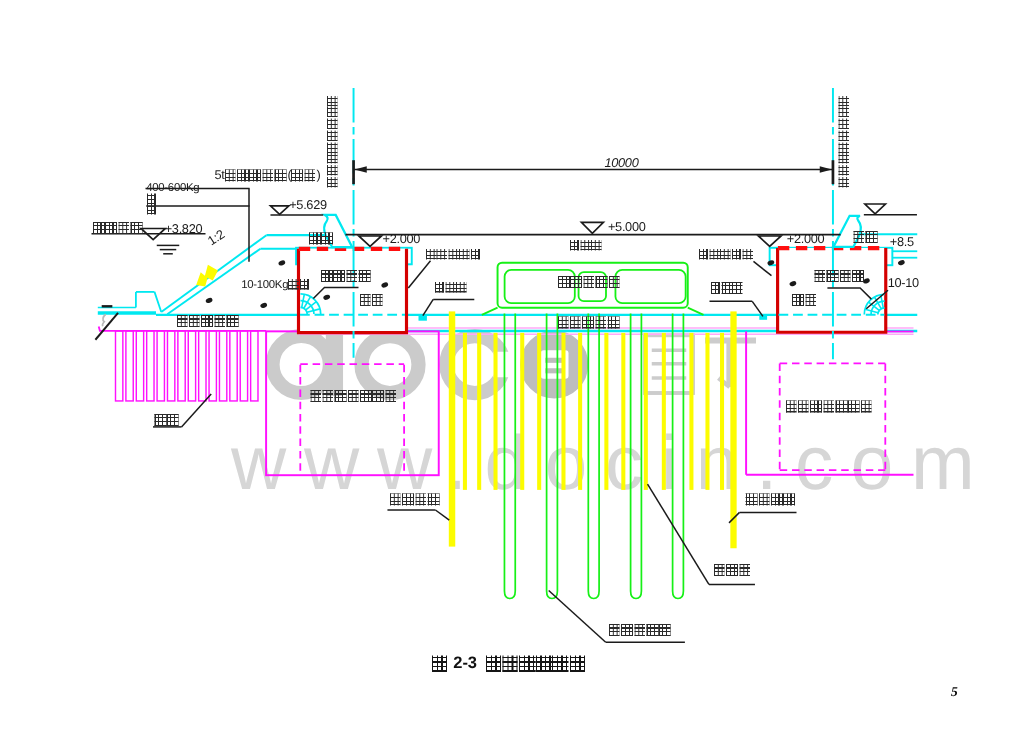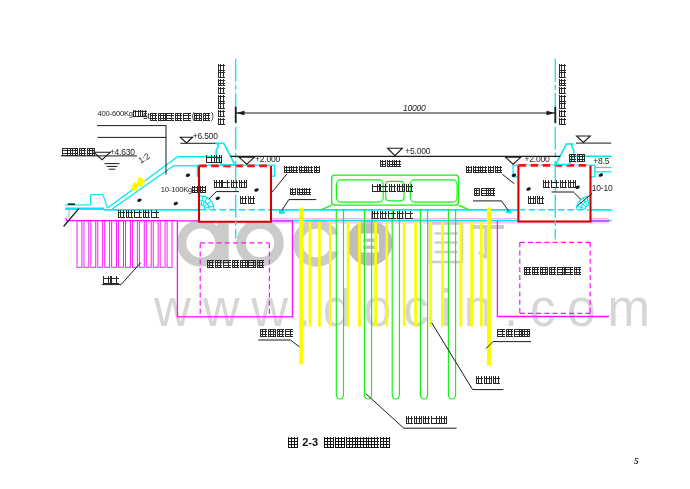--- a/index.html
+++ b/index.html
@@ -190,39 +190,39 @@
     <i class="z"></i>
     <i class="z"></i>
     <i class="z"></i>
     <i class="z"></i>
     <i class="z"></i>
     <span class="n">(</span>
     <i class="z"></i>
     <i class="z"></i>
     <span class="n">)</span>
   </div>
-<div class="t" style="left:97.5px;top:110px;">
+<div class="t" style="left:97.5px;top:121px;flex-direction:column;">
     <span class="n7">400-600Kg</span>
     <i class="z7"></i>
     <i class="z7"></i>
   </div>
 <div class="t" style="left:62px;top:148.2px;">
     <i class="z"></i>
     <i class="z"></i>
     <i class="z"></i>
     <i class="z"></i>
   </div>
 <div class="t" style="left:109.8px;top:148.6px;">
-    <span class="n">+4.630</span>
+    <span class="n">+3.820</span>
   </div>
 <div class="t" style="left:137px;top:158.0px;transform:rotate(-33deg);transform-origin:left top;">
     <span class="n">1:2</span>
   </div>
 <div class="t" style="left:192.8px;top:132.6px;">
-    <span class="n">+6.500</span>
+    <span class="n">+5.629</span>
   </div>
 <div class="t" style="left:148.8px;top:186.2px;margin-left:12px;">
     <span class="n7">10-100Kg</span>
     <i class="z7"></i>
     <i class="z7"></i>
   </div>
 <div class="t" style="left:117.5px;top:209.6px;">
     <i class="z"></i>
     <i class="z"></i>
     <i class="z"></i>

